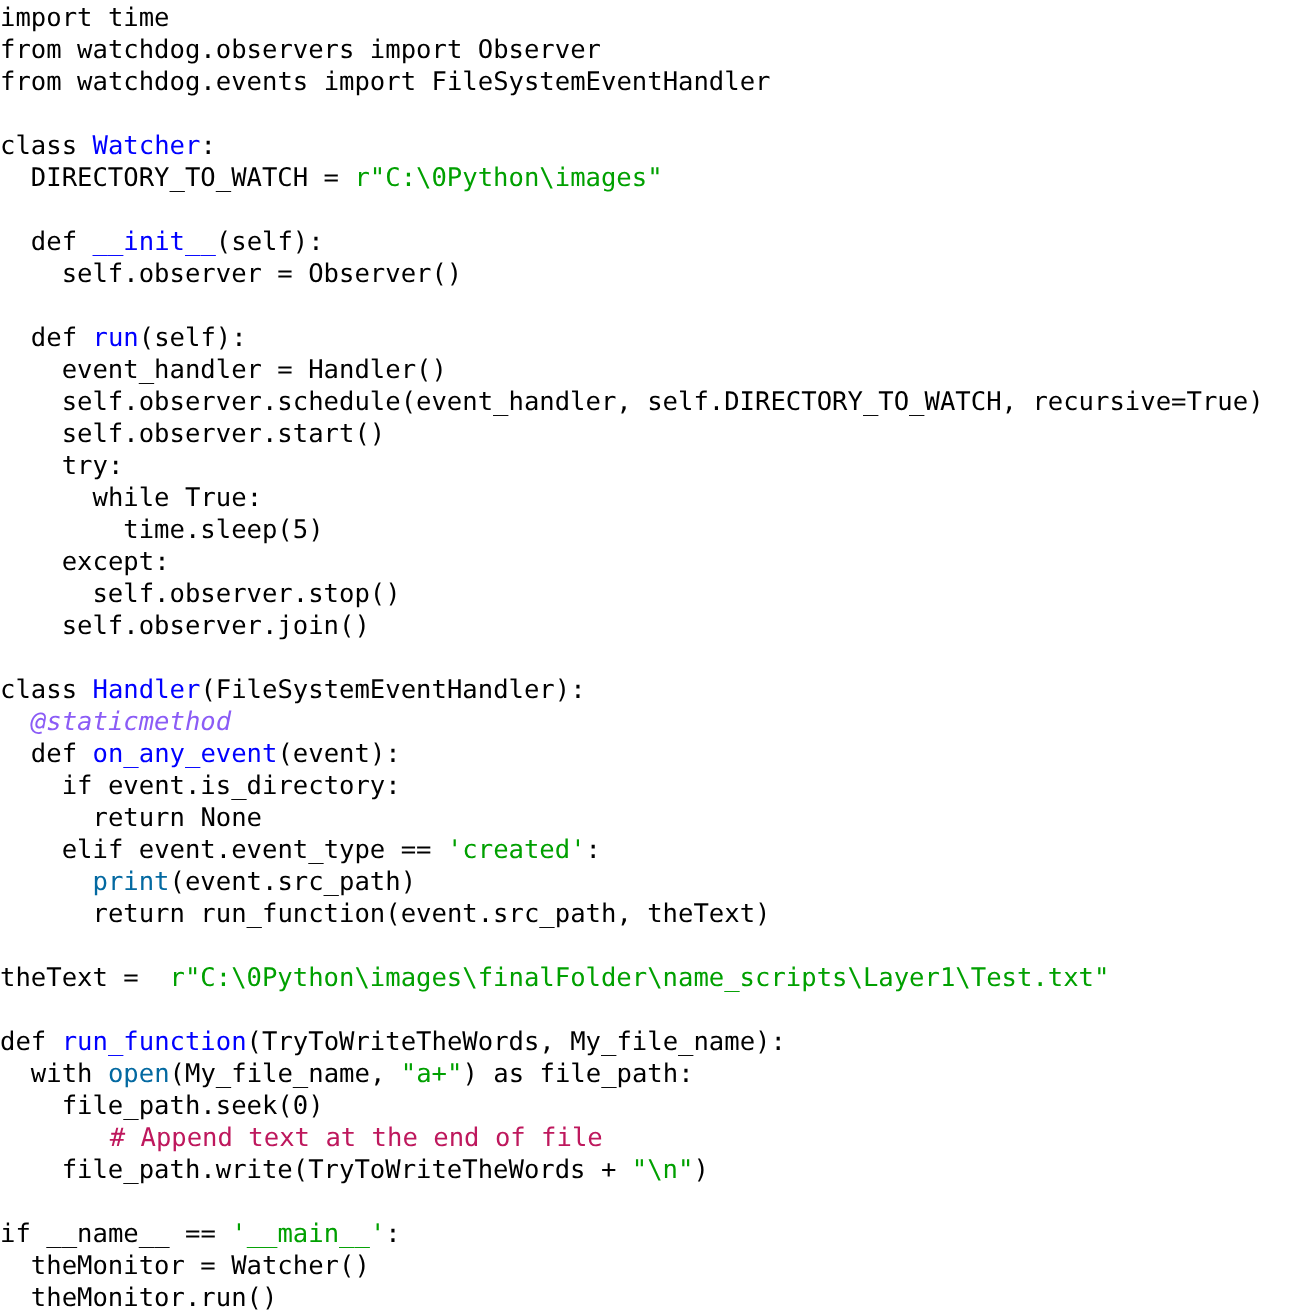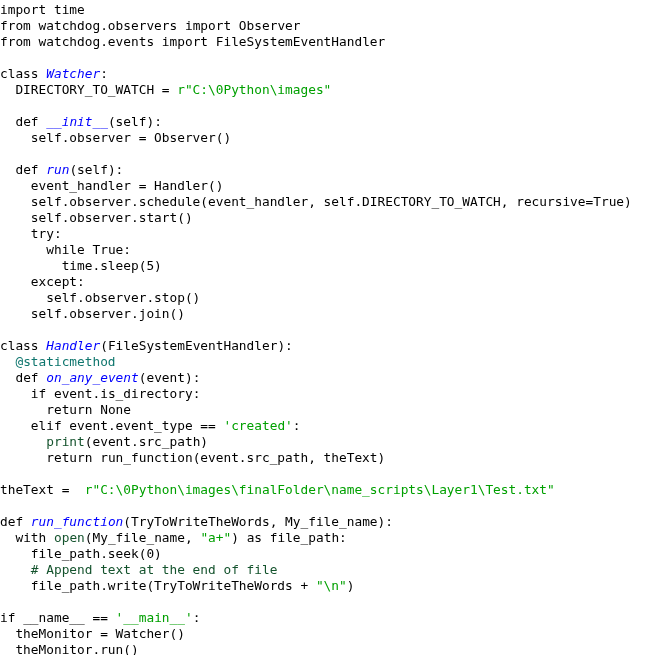--- a/index.html
+++ b/index.html
@@ -20,23 +20,23 @@
     white-space: pre;
     color: #000000;
     letter-spacing: 0px;
   }
   .code-line {
     white-space: pre;
     height: 16px;
     min-height: 16px;
   }
   .tok-kw      { color: #000000; }
-  .tok-name    { color: #0000ff; font-style: italic; }
+  .tok-name    { color: #0000ff; }
   .tok-str     { color: #00a000; }
-  .tok-builtin { color: #14532d; }
-  .tok-deco    { color: #0f766e; }
-  .tok-comment { color: #14532d; }
+  .tok-builtin { color: #0369a1; }
+  .tok-deco    { color: #8b5cf6; font-style: italic; }
+  .tok-comment { color: #be185d; margin-left: 24px; }
   .tok-plain   { color: #000000; }
 </style>
 </head>
 <body>
 
 <div id="code-listing"><div class="code-line"><span class="tok-kw">import</span><span class="tok-plain"> time</span></div><div class="code-line"><span class="tok-kw">from</span><span class="tok-plain"> watchdog.observers </span><span class="tok-kw">import</span><span class="tok-plain"> Observer</span></div><div class="code-line"><span class="tok-kw">from</span><span class="tok-plain"> watchdog.events </span><span class="tok-kw">import</span><span class="tok-plain"> FileSystemEventHandler</span></div><div class="code-line">&nbsp;</div><div class="code-line"><span class="tok-kw">class</span><span class="tok-plain"> </span><span class="tok-name">Watcher</span><span class="tok-plain">:</span></div><div class="code-line"><span class="tok-plain">  DIRECTORY_TO_WATCH = </span><span class="tok-str">r"C:\0Python\images"</span></div><div class="code-line">&nbsp;</div><div class="code-line"><span class="tok-plain">  </span><span class="tok-kw">def</span><span class="tok-plain"> </span><span class="tok-name">__init__</span><span class="tok-plain">(self):</span></div><div class="code-line"><span class="tok-plain">    self.observer = Observer()</span></div><div class="code-line">&nbsp;</div><div class="code-line"><span class="tok-plain">  </span><span class="tok-kw">def</span><span class="tok-plain"> </span><span class="tok-name">run</span><span class="tok-plain">(self):</span></div><div class="code-line"><span class="tok-plain">    event_handler = Handler()</span></div><div class="code-line"><span class="tok-plain">    self.observer.schedule(event_handler, self.DIRECTORY_TO_WATCH, recursive=</span><span class="tok-kw">True</span><span class="tok-plain">)</span></div><div class="code-line"><span class="tok-plain">    self.observer.start()</span></div><div class="code-line"><span class="tok-plain">    </span><span class="tok-kw">try</span><span class="tok-plain">:</span></div><div class="code-line"><span class="tok-plain">      </span><span class="tok-kw">while</span><span class="tok-plain"> </span><span class="tok-kw">True</span><span class="tok-plain">:</span></div><div class="code-line"><span class="tok-plain">        time.sleep(5)</span></div><div class="code-line"><span class="tok-plain">    </span><span class="tok-kw">except</span><span class="tok-plain">:</span></div><div class="code-line"><span class="tok-plain">      self.observer.stop()</span></div><div class="code-line"><span class="tok-plain">    self.observer.join()</span></div><div class="code-line">&nbsp;</div><div class="code-line"><span class="tok-kw">class</span><span class="tok-plain"> </span><span class="tok-name">Handler</span><span class="tok-plain">(FileSystemEventHandler):</span></div><div class="code-line"><span class="tok-plain">  </span><span class="tok-deco">@staticmethod</span></div><div class="code-line"><span class="tok-plain">  </span><span class="tok-kw">def</span><span class="tok-plain"> </span><span class="tok-name">on_any_event</span><span class="tok-plain">(event):</span></div><div class="code-line"><span class="tok-plain">    </span><span class="tok-kw">if</span><span class="tok-plain"> event.is_directory:</span></div><div class="code-line"><span class="tok-plain">      </span><span class="tok-kw">return</span><span class="tok-plain"> </span><span class="tok-kw">None</span></div><div class="code-line"><span class="tok-plain">    </span><span class="tok-kw">elif</span><span class="tok-plain"> event.event_type == </span><span class="tok-str">'created'</span><span class="tok-plain">:</span></div><div class="code-line"><span class="tok-plain">      </span><span class="tok-builtin">print</span><span class="tok-plain">(event.src_path)</span></div><div class="code-line"><span class="tok-plain">      </span><span class="tok-kw">return</span><span class="tok-plain"> run_function(event.src_path, theText)</span></div><div class="code-line">&nbsp;</div><div class="code-line"><span class="tok-plain">theText =  </span><span class="tok-str">r"C:\0Python\images\finalFolder\name_scripts\Layer1\Test.txt"</span></div><div class="code-line">&nbsp;</div><div class="code-line"><span class="tok-kw">def</span><span class="tok-plain"> </span><span class="tok-name">run_function</span><span class="tok-plain">(TryToWriteTheWords, My_file_name):</span></div><div class="code-line"><span class="tok-plain">  </span><span class="tok-kw">with</span><span class="tok-plain"> </span><span class="tok-builtin">open</span><span class="tok-plain">(My_file_name, </span><span class="tok-str">"a+"</span><span class="tok-plain">) </span><span class="tok-kw">as</span><span class="tok-plain"> file_path:</span></div><div class="code-line"><span class="tok-plain">    file_path.seek(0)</span></div><div class="code-line"><span class="tok-plain">    </span><span class="tok-comment"># Append text at the end of file</span></div><div class="code-line"><span class="tok-plain">    file_path.write(TryToWriteTheWords + </span><span class="tok-str">"\n"</span><span class="tok-plain">)</span></div><div class="code-line">&nbsp;</div><div class="code-line"><span class="tok-kw">if</span><span class="tok-plain"> </span><span class="tok-plain">__name__</span><span class="tok-plain"> == </span><span class="tok-str">'__main__'</span><span class="tok-plain">:</span></div><div class="code-line"><span class="tok-plain">  theMonitor = Watcher()</span></div><div class="code-line"><span class="tok-plain">  theMonitor.run()</span></div></div>
 
 </body></html>

